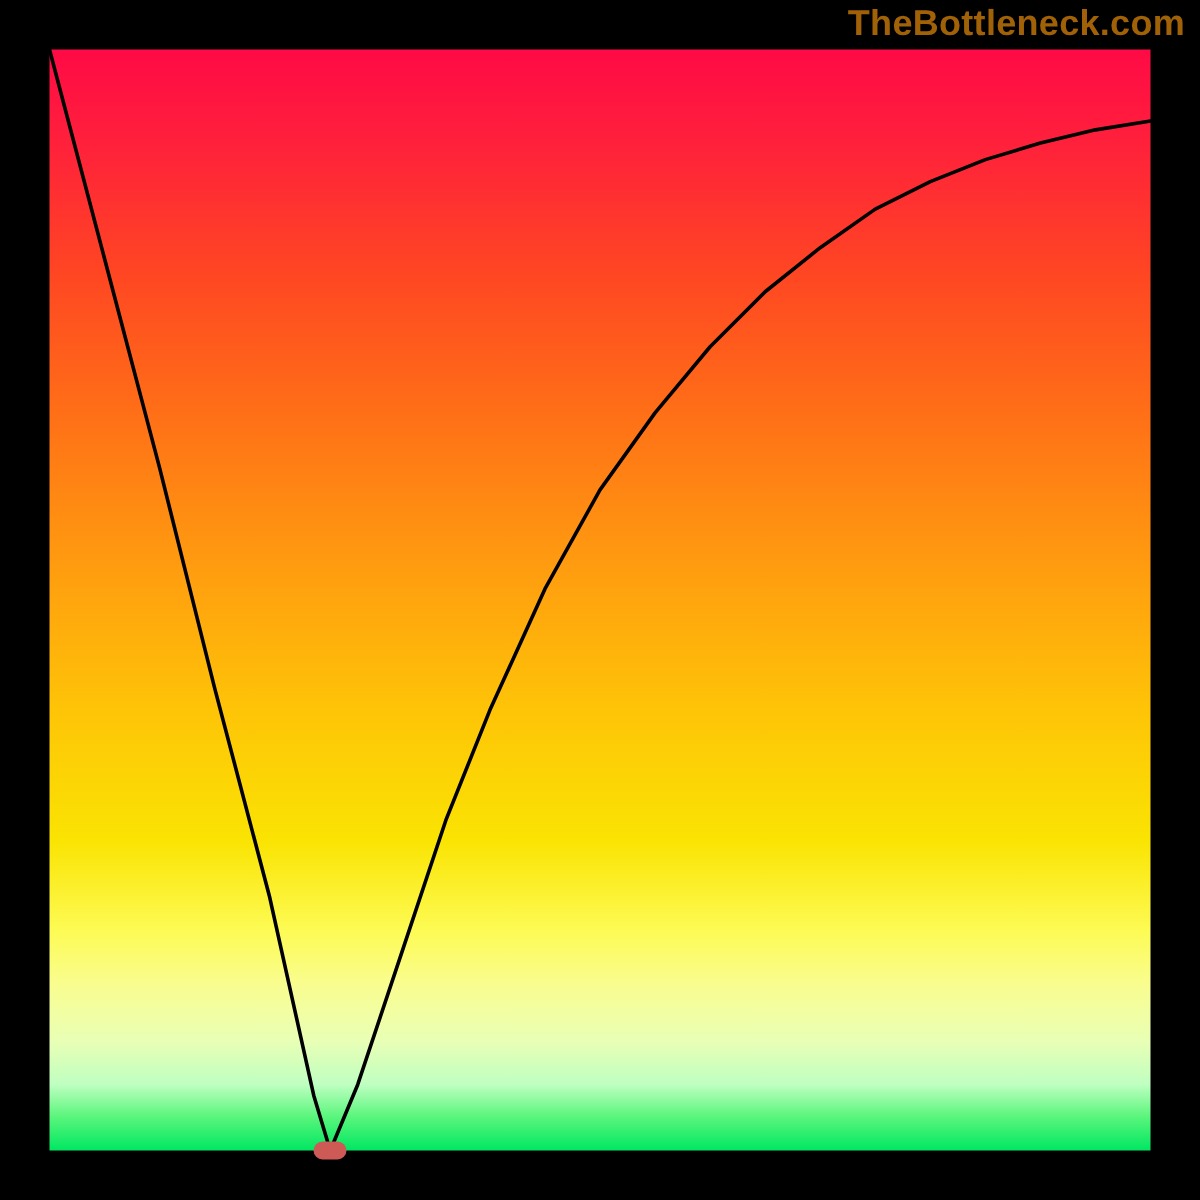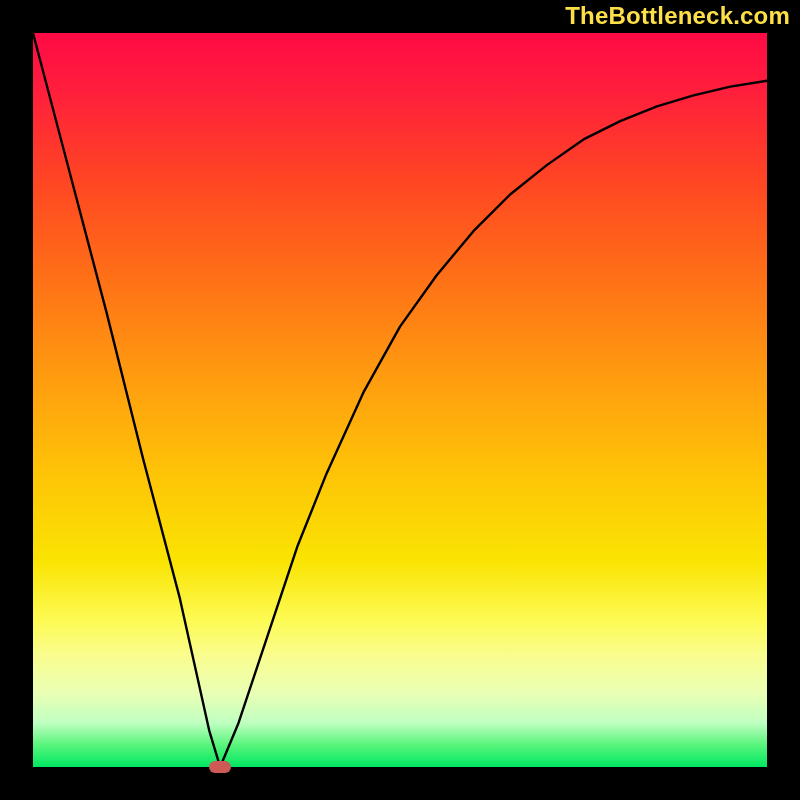--- a/index.html
+++ b/index.html
@@ -38,21 +38,21 @@
       #00e762 100%
     );
   }
   .watermark {
     position: absolute;
     top: 2px;
     right: 10px;
     font-family: Arial, Helvetica, sans-serif;
     font-size: 24px;
     font-weight: 600;
-    color: #fde047;
+    color: #a16207;
     letter-spacing: 0.2px;
     user-select: none;
   }
   svg.curve {
     position: absolute;
     left: 0;
     top: 0;
     width: 734px;
     height: 734px;
     overflow: visible;

